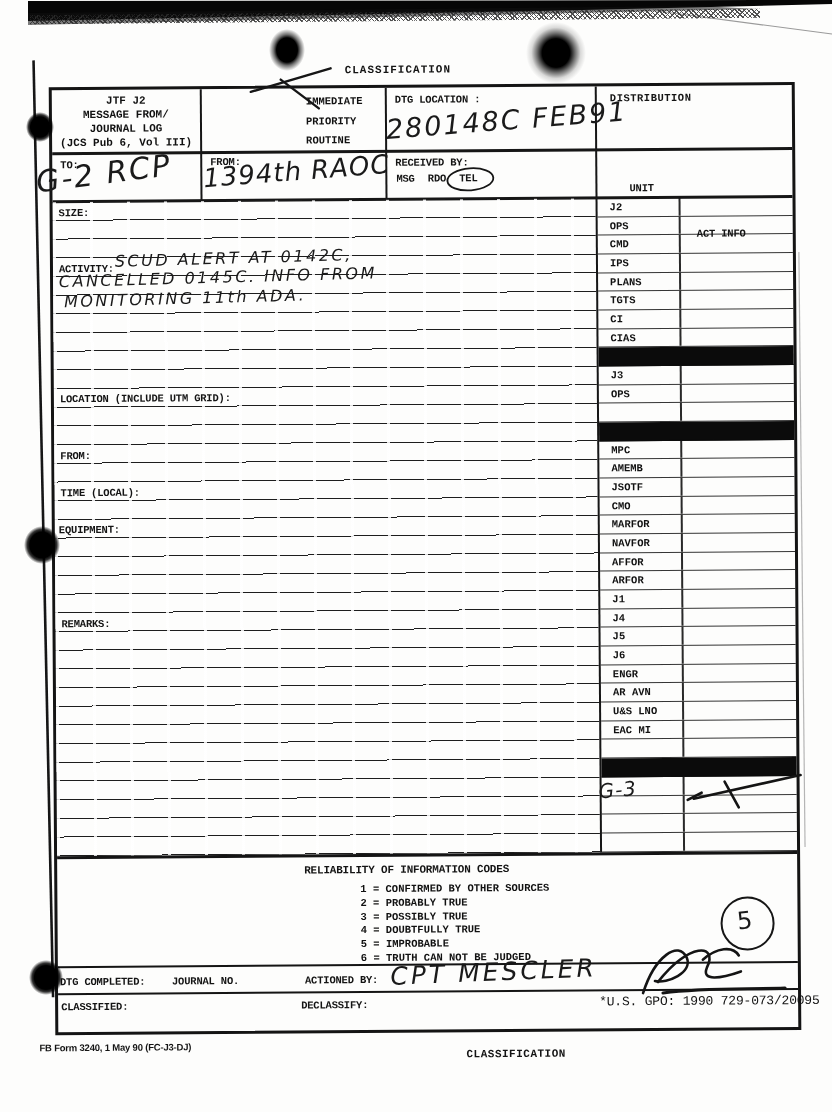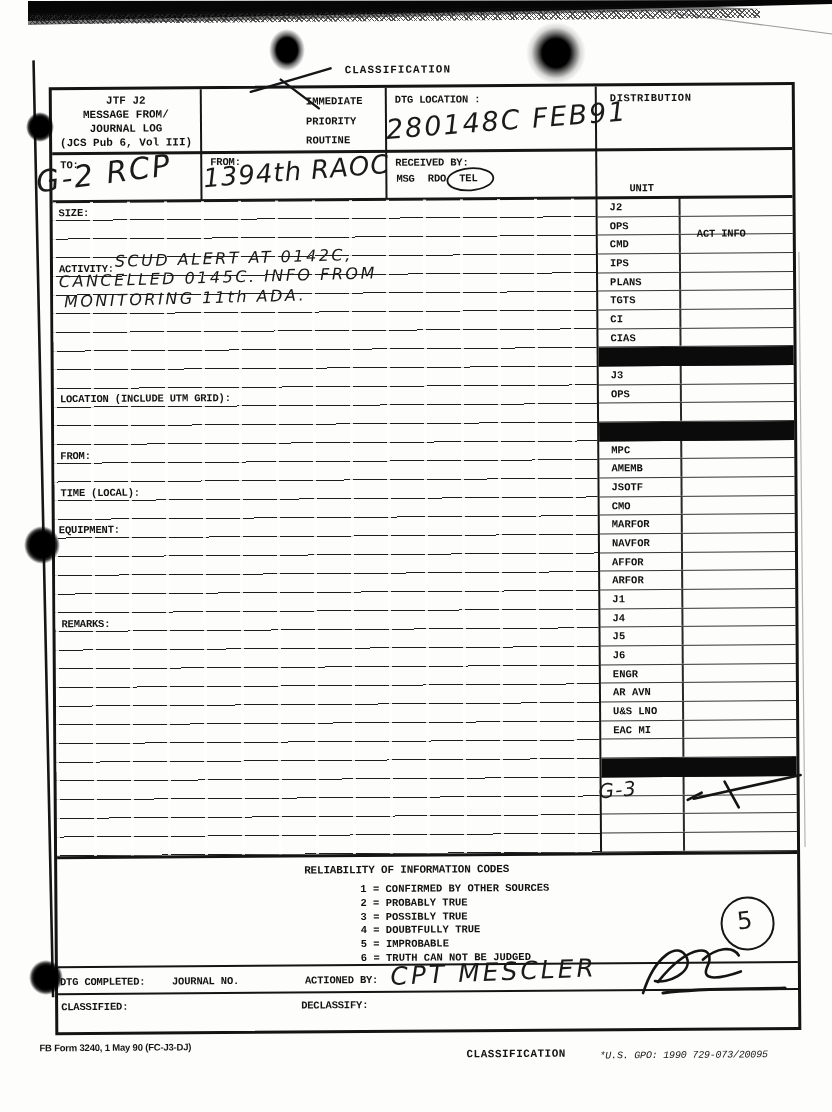--- a/index.html
+++ b/index.html
@@ -324,21 +324,21 @@
     </div>
 
     <div class="clsrow">
       <span class="pt abs" style="left:3px;top:6px;">CLASSIFIED:</span>
       <span class="pt abs" style="left:243px;top:6px;">DECLASSIFY:</span>
     </div>
   </div>
 
   <div class="pt abs" style="left:36px;top:1040px;font-size:9.5px;font-family:'Liberation Sans',sans-serif;font-weight:700;">FB Form 3240, 1 May 90 (FC-J3-DJ)</div>
   <div class="pt abs" style="left:463px;top:1049px;font-size:11px;letter-spacing:0.5px;">CLASSIFICATION</div>
-  <div class="pt abs" style="left:596px;top:1052px;font-size:10px;font-weight:400;font-style:italic;">*U.S. GPO: 1990 729-073/20095</div>
+  <div class="pt abs" style="left:596px;top:996px;font-size:13px;font-weight:400;">*U.S. GPO: 1990 729-073/20095</div>
 
   <div class="hw hw-5" style="left:736px;top:910px;">5</div>
 
   <svg class="overlay" width="832" height="1112">
 
     <g stroke="#161616" stroke-width="2.4" stroke-linecap="round" fill="none">
       <line x1="254" y1="91" x2="334" y2="68"></line>
       <line x1="284" y1="79" x2="322" y2="108"></line>
     </g>
 

